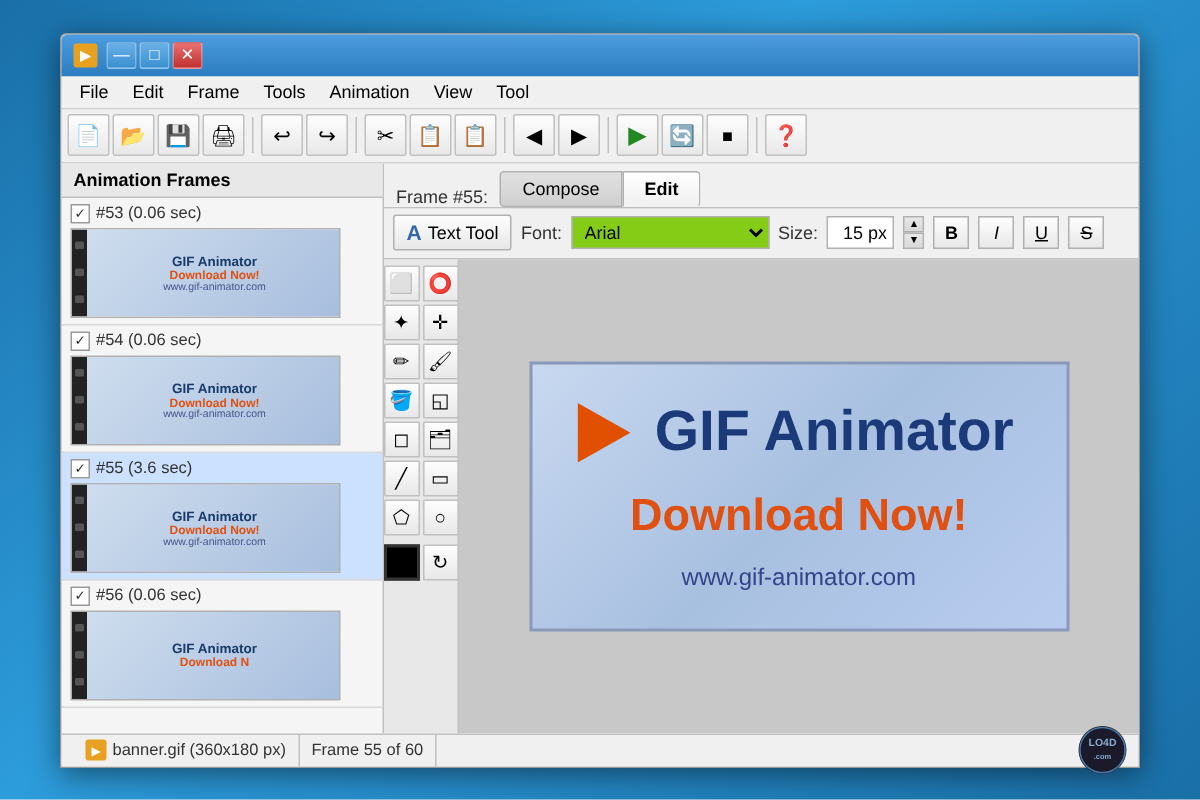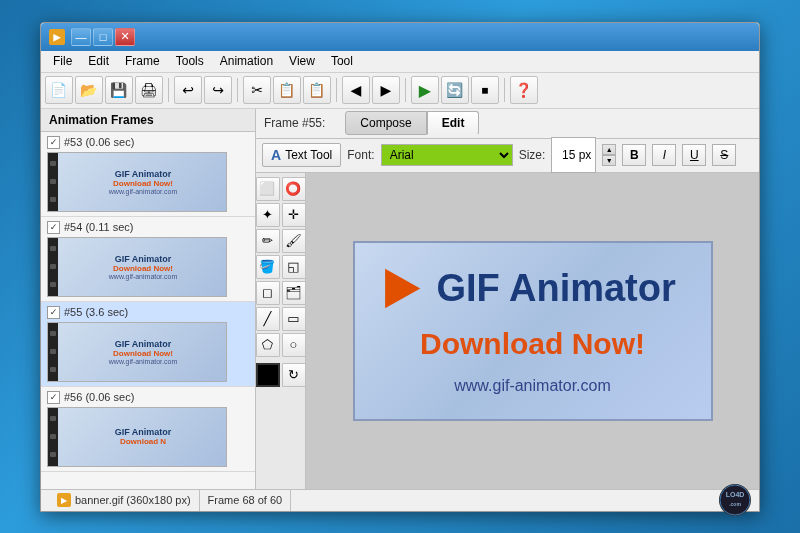--- a/index.html
+++ b/index.html
@@ -233,23 +233,23 @@
     .right-panel {
       flex: 1;
       display: flex;
       flex-direction: column;
     }
     .frame-header {
       height: 30px;
       background: #f0f0f0;
       border-bottom: 1px solid #c0c0c0;
       display: flex;
-      align-items: center;
+      align-items: flex-end;
       padding: 0 8px;
-      gap: 20px;
+      gap: 8px;
     }
     .frame-label-text {
       font-size: 12px;
       color: #333;
       font-weight: 500;
     }
     .tab-group {
       display: flex;
       gap: 0;
     }
@@ -299,21 +299,21 @@
     .font-select {
       height: 22px;
       font-size: 12px;
       border: 1px solid #b0b0b0;
       background: #84cc16;
       padding: 0 4px;
       min-width: 80px;
     }
     .size-input {
       width: 45px;
-      height: 36px;
+      height: 22px;
       border: 1px solid #b0b0b0;
       font-size: 12px;
       padding: 0 4px;
       text-align: right;
     }
     .size-spinner {
       display: flex;
       flex-direction: column;
       height: 22px;
     }
@@ -525,21 +525,21 @@
               <div class="frame-title-text">GIF Animator</div>
               <div class="frame-subtitle-text">Download Now!</div>
               <div class="frame-url-text">www.gif-animator.com</div>
             </div>
           </div>
         </div>
 
         <div class="frame-item">
           <div class="frame-label">
             <div class="frame-check">✓</div>
-            <span>#54 (0.11 sec)</span>
+            <span>#54 (0.06 sec)</span>
           </div>
           <div class="frame-thumb">
             <div class="film-strip-left">
               <div class="film-hole"></div>
               <div class="film-hole"></div>
               <div class="film-hole"></div>
             </div>
             <div class="frame-inner">
               <div class="frame-title-text">GIF Animator</div>
               <div class="frame-subtitle-text">Download Now!</div>
@@ -671,21 +671,21 @@
 
       </div>
     </div>
   </div>
 
   <div class="status-bar">
     <div class="status-item">
       <div class="status-icon">▶</div>
       <span>banner.gif (360x180 px)</span>
     </div>
-    <div class="status-item">Frame 68 of 60</div>
+    <div class="status-item">Frame 55 of 60</div>
     <div class="lo4d-logo">
       <div class="lo4d-circle">
         <svg width="32" height="32" viewBox="0 0 32 32">
           <circle cx="16" cy="16" r="15" fill="#1a1a2a" stroke="#4477aa" stroke-width="1"></circle>
           <text x="16" y="13" text-anchor="middle" fill="#88aacc" font-size="7" font-weight="bold">LO4D</text>
           <text x="16" y="22" text-anchor="middle" fill="#88aacc" font-size="5">.com</text>
         </svg>
       </div>
     </div>
   </div>

